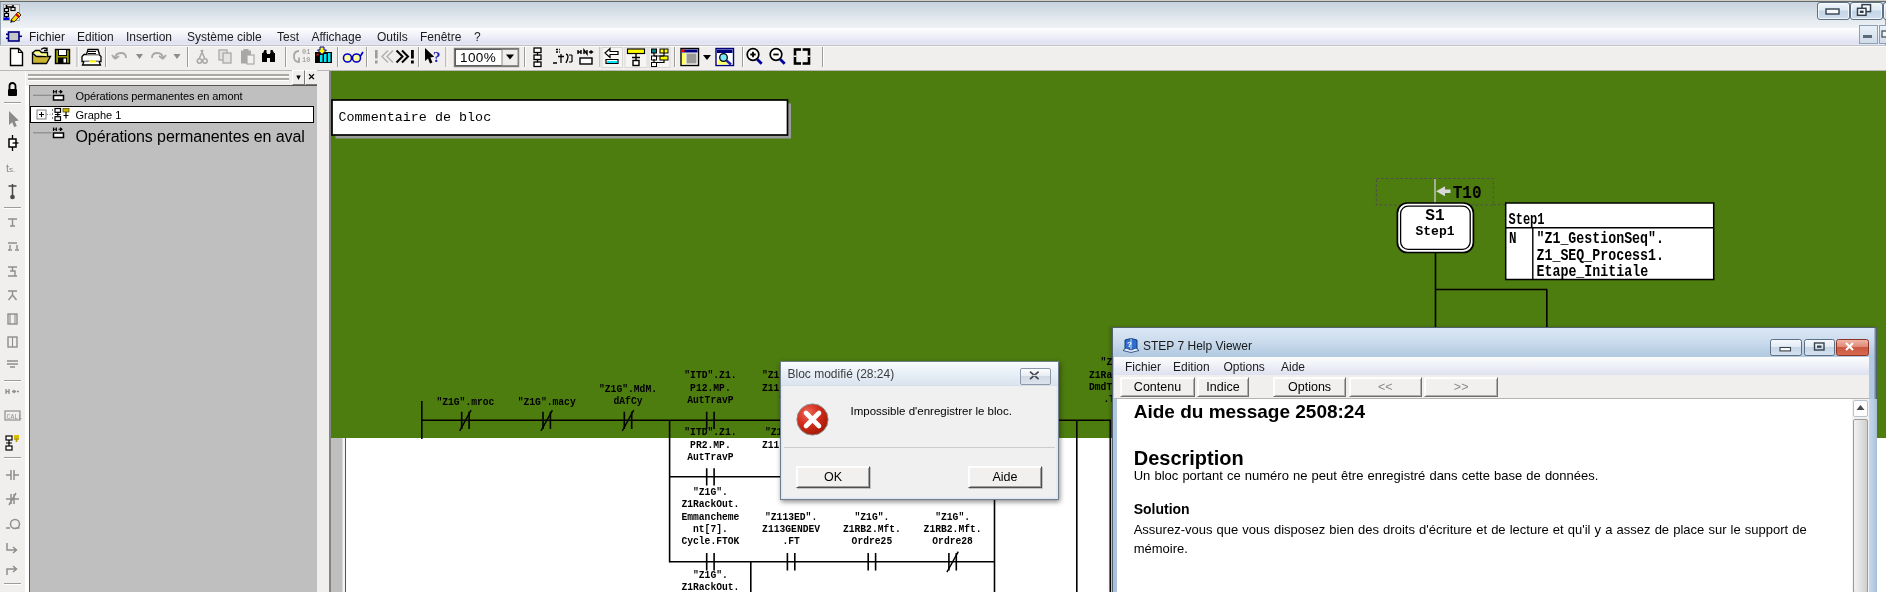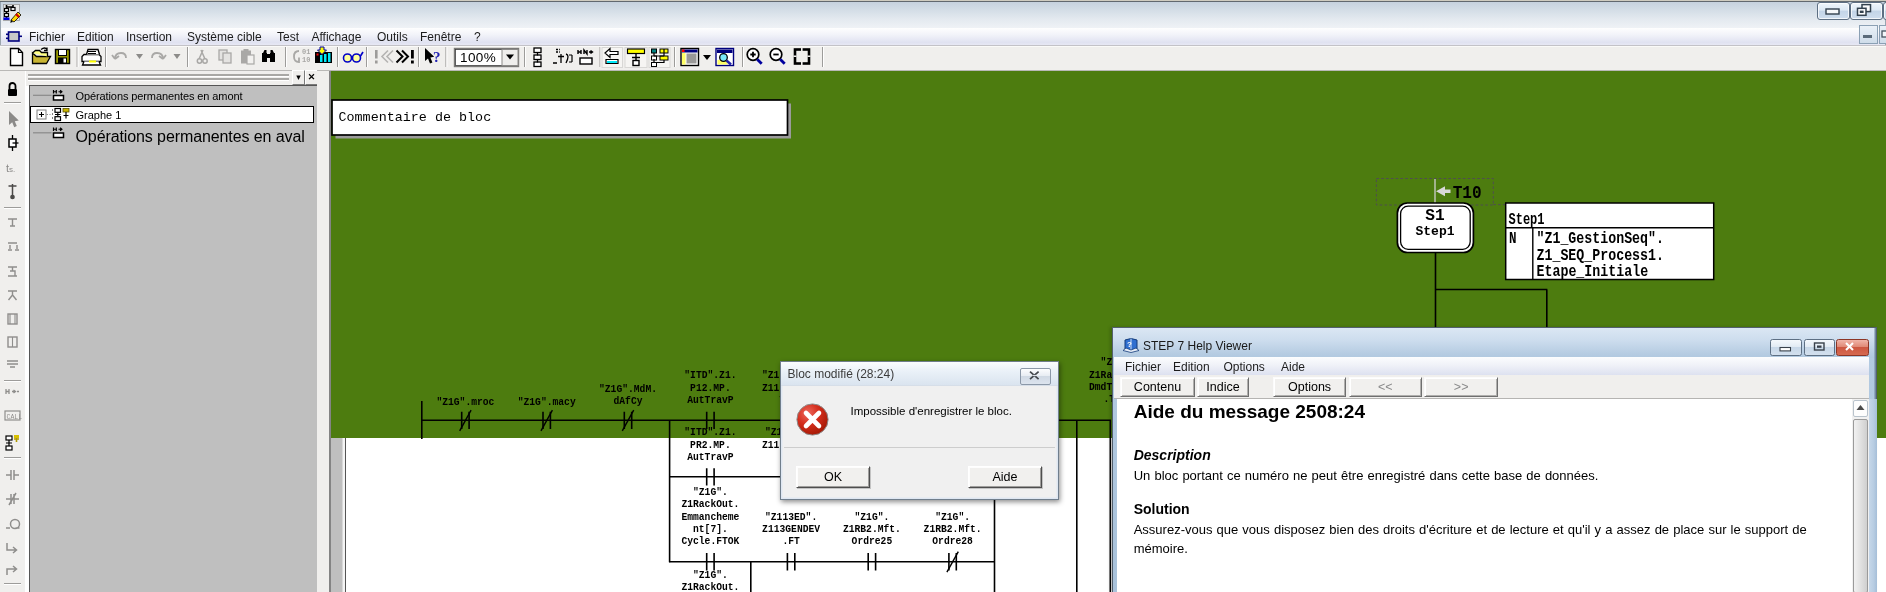--- a/index.html
+++ b/index.html
@@ -587,21 +587,21 @@
     <div class="abs" id="hwtools">
       <div class="hwtb" style="left:6.3px;width:74.4px;">Contenu</div>
       <div class="hwtb" style="left:83px;width:52px;">Indice</div>
       <div class="hwtb" style="left:158.8px;width:73.5px;">Options</div>
       <div class="hwtb" style="left:234.6px;width:73.5px;color:#8a8a8a;">&lt;&lt;</div>
       <div class="hwtb" style="left:310.4px;width:73.5px;color:#8a8a8a;">&gt;&gt;</div>
     </div>
     <div class="abs" id="hwcontent"></div>
     <div class="abs" id="hwside"></div>
     <div class="hwtext" style="left:20.7px;top:72.5px;font-size:19px;font-weight:bold;">Aide du message 2508:24</div>
-    <div class="hwtext" style="left:20.7px;top:119px;font-size:14px;font-weight:bold;font-style:italic;">Description</div>
+    <div class="hwtext" style="left:20.7px;top:119px;font-size:20px;font-weight:bold;">Description</div>
     <div class="hwtext" style="left:20.7px;top:139.5px;font-size:13px;word-spacing:0.5px;text-align:right;">Un bloc portant ce numéro ne peut être enregistré dans cette base de données.</div>
     <div class="hwtext" style="left:20.7px;top:173px;font-size:14px;font-weight:bold;">Solution</div>
     <div class="hwtext" style="left:20.7px;top:193px;font-size:13px;word-spacing:0.5px;line-height:18.5px;">Assurez-vous que vous disposez bien des droits d'écriture et de lecture et qu'il y a assez de place sur le support de<br>mémoire.</div>
     <div class="abs" style="left:739px;top:71px;width:16.5px;height:194px;background:#f1f1f1;"></div>
     <div class="abs" style="left:739.5px;top:72px;width:15.5px;height:16.5px;background:#fdfdfd;border:1px solid #b9c3cc;box-sizing:border-box;border-radius:2px;"></div>
     <svg class="abs" style="left:739.5px;top:72px;" width="15" height="16" viewBox="0 0 15 16">
         <path d="M7.5,5 l4,5 h-8 z" fill="#4a4a4a"></path>
       </svg>
     <div class="abs" style="left:740px;top:90.5px;width:14.5px;height:174.5px;border:1px solid #9a9a9a;box-sizing:border-box;background:linear-gradient(90deg,#f1f1f1 0%,#e3e3e3 45%,#cfcfcf 100%);border-radius:2px;"></div>
   </div>

